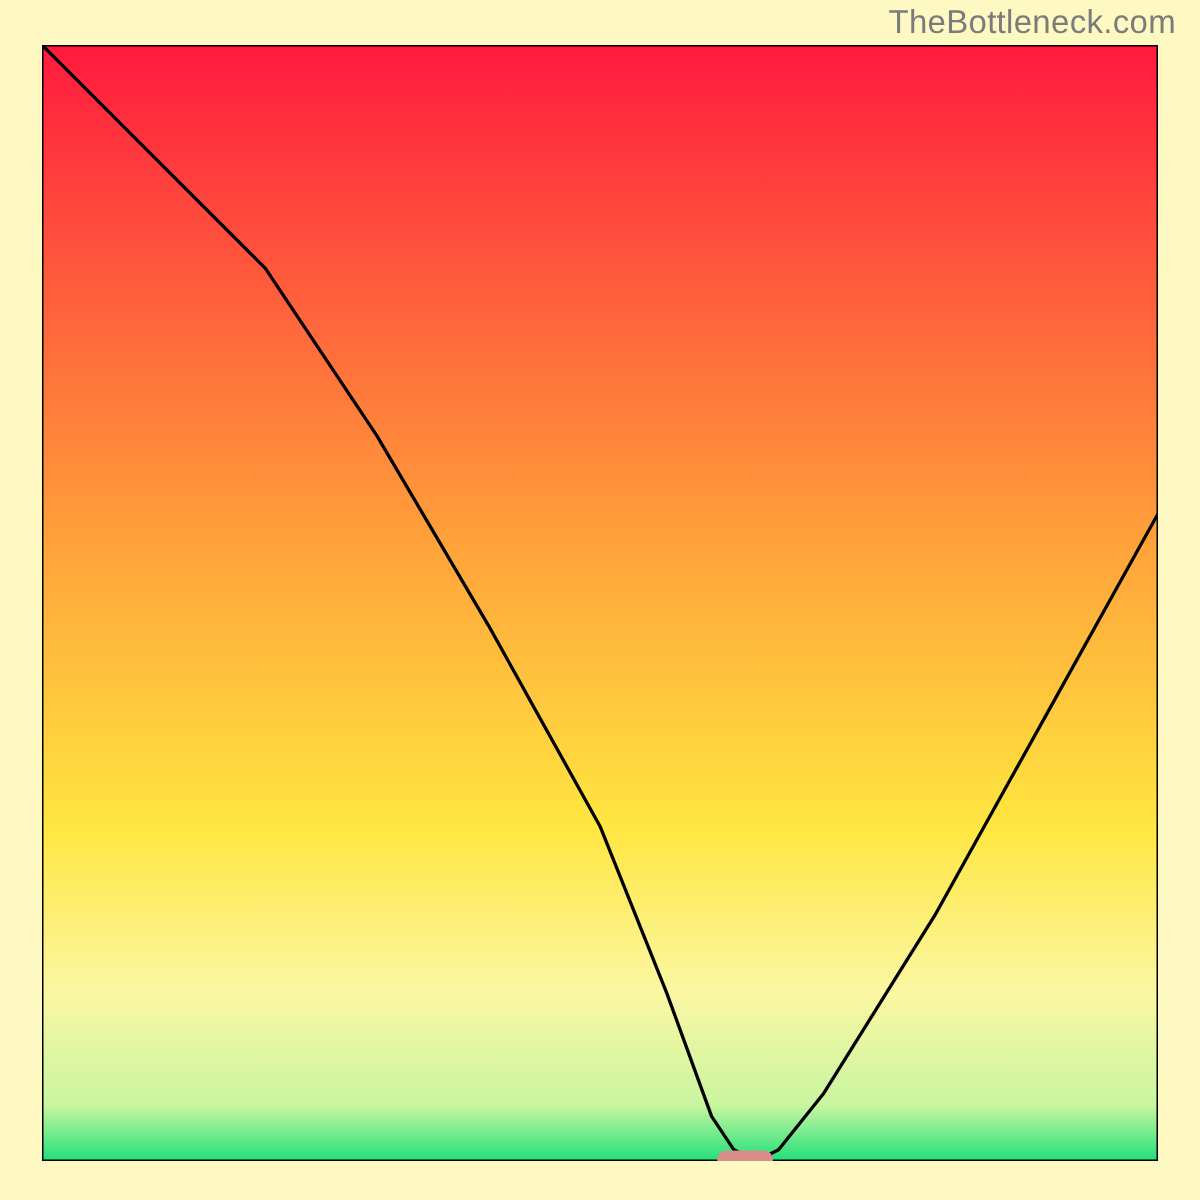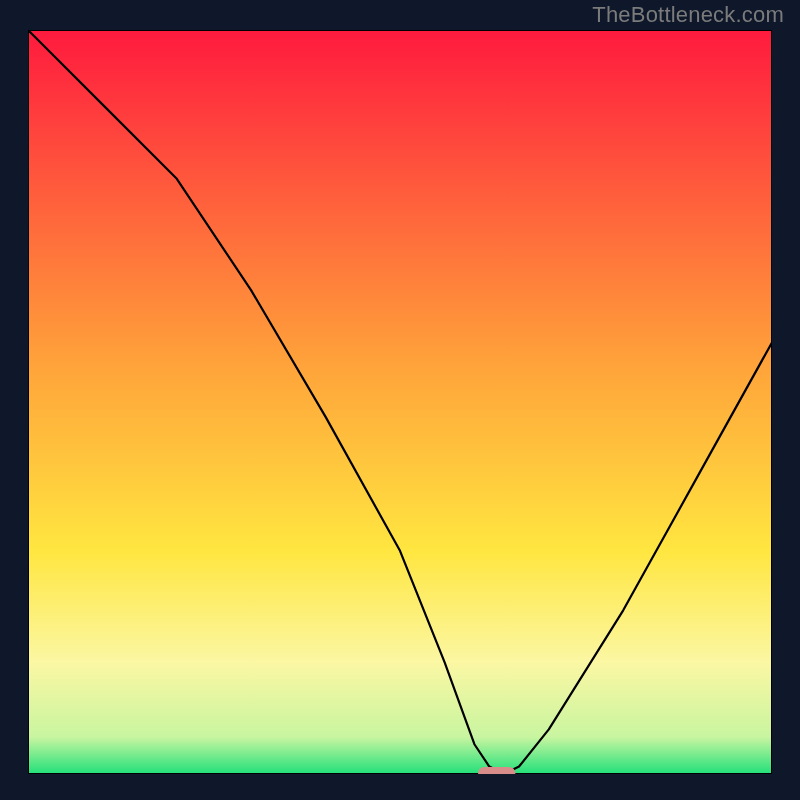--- a/index.html
+++ b/index.html
@@ -10,21 +10,21 @@
     background: #000;
     overflow: hidden;
     font-family: Arial, Helvetica, sans-serif;
   }
   .frame {
     position: absolute;
     left: 0;
     top: 0;
     width: 800px;
     height: 800px;
-    background: #0f172a;
+    background: #fef9c3;
   }
   .watermark {
     position: absolute;
     top: 2px;
     right: 16px;
     color: #7b7b7b;
     font-size: 22px;
     font-weight: 500;
     letter-spacing: 0.2px;
   }

